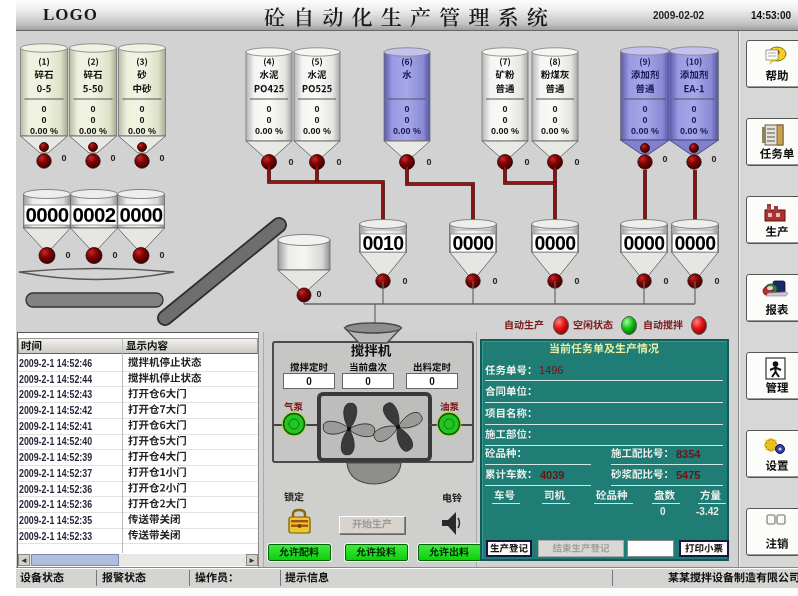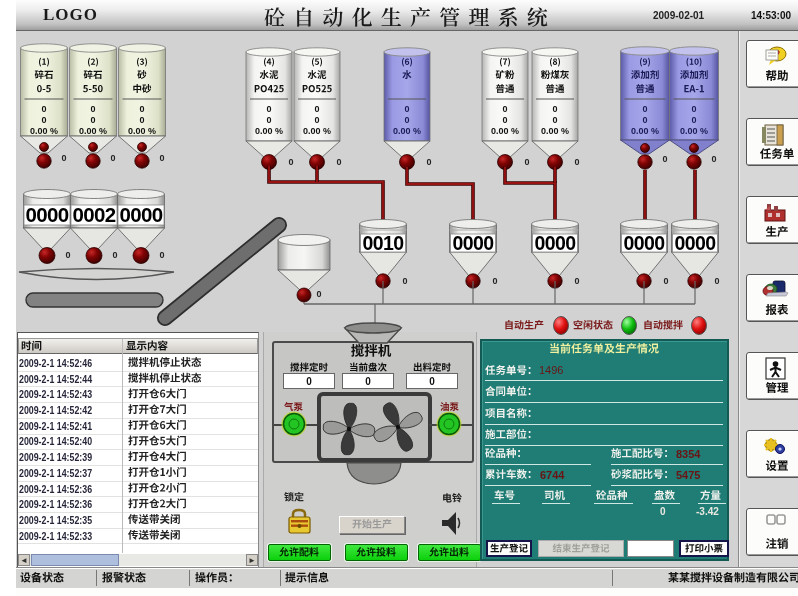--- a/index.html
+++ b/index.html
@@ -3,21 +3,21 @@
 *{margin:0;padding:0;box-sizing:border-box}
 body{width:798px;height:596px;overflow:hidden;font-family:"Liberation Sans",sans-serif}
 #root{position:absolute;left:16px;top:0;width:798px;height:596px;background:#d2d2d2}
 .abs{position:absolute}
 text.sv{font:bold 9px "Liberation Sans",sans-serif;text-anchor:middle}
 text.dig{font-family:"Liberation Sans",sans-serif;font-weight:bold;text-anchor:middle;fill:#000;letter-spacing:0px}
 </style></head><body>
 <div id="root">
     <div class="abs" style="left:0;top:0;width:798px;height:31px;background:linear-gradient(#fdfdfd,#ececec 35%,#c2c2c2 80%,#9e9e9e);border-bottom:1px solid #666"></div>
     <div class="abs" style="left:27px;top:5px;font-family:'Liberation Serif',serif;font-weight:bold;font-size:17px;color:#1a1a1a;letter-spacing:1px">LOGO</div>
-    <div class="abs" style="left:637px;top:10px;font-size:10px;font-weight:bold;color:#222">2009-02-01</div>
+    <div class="abs" style="left:637px;top:10px;font-size:10px;font-weight:bold;color:#222">2009-02-02</div>
     <div class="abs" style="left:735px;top:10px;font-size:10px;font-weight:bold;color:#111">14:53:00</div>
     <div class="abs" style="left:722px;top:31px;width:76px;height:537px;background:#d7d7d7;border-left:1px solid #8a8a8a;box-shadow:inset 1px 0 0 #f0f0f0"></div>
     <div class="abs" style="left:730px;top:40px;width:62px;height:48px;background:#fcfcfa;border:1px solid #555;border-radius:3px;box-shadow:inset -1px -1px 0 #999,inset 1px 1px 0 #fff"></div>
     <div class="abs" style="left:730px;top:118px;width:62px;height:48px;background:#fcfcfa;border:1px solid #555;border-radius:3px;box-shadow:inset -1px -1px 0 #999,inset 1px 1px 0 #fff"></div>
     <div class="abs" style="left:730px;top:196px;width:62px;height:48px;background:#fcfcfa;border:1px solid #555;border-radius:3px;box-shadow:inset -1px -1px 0 #999,inset 1px 1px 0 #fff"></div>
     <div class="abs" style="left:730px;top:274px;width:62px;height:48px;background:#fcfcfa;border:1px solid #555;border-radius:3px;box-shadow:inset -1px -1px 0 #999,inset 1px 1px 0 #fff"></div>
     <div class="abs" style="left:730px;top:352px;width:62px;height:48px;background:#fcfcfa;border:1px solid #555;border-radius:3px;box-shadow:inset -1px -1px 0 #999,inset 1px 1px 0 #fff"></div>
     <div class="abs" style="left:730px;top:430px;width:62px;height:48px;background:#fcfcfa;border:1px solid #555;border-radius:3px;box-shadow:inset -1px -1px 0 #999,inset 1px 1px 0 #fff"></div>
     <div class="abs" style="left:730px;top:508px;width:62px;height:48px;background:#fcfcfa;border:1px solid #555;border-radius:3px;box-shadow:inset -1px -1px 0 #999,inset 1px 1px 0 #fff"></div>
     <div class="abs" style="left:1px;top:332px;width:242px;height:236px;background:#fff;border:1px solid #888;border-top-color:#555;border-left-color:#555"></div>
@@ -63,21 +63,21 @@
     <div class="abs" style="left:402px;top:544px;width:63px;height:17px;background:linear-gradient(#3fe83f,#0cd00c);border:1px solid #046404;border-radius:2px;box-shadow:0 0 0 1px #e8f8e8"></div>
     <div class="abs" style="left:464px;top:339px;width:249px;height:222px;background:#1f7d75;border:2px solid #135a54;box-shadow:inset 1px 1px 0 #3a9a92"></div>
     <div class="abs" style="left:523px;top:364px;font-size:11px;font-weight:normal;color:#6a1515">1496</div>
     <div class="abs" style="left:469px;top:380px;width:238px;height:1px;background:#cfe8e4"></div>
     <div class="abs" style="left:469px;top:402px;width:238px;height:1px;background:#cfe8e4"></div>
     <div class="abs" style="left:469px;top:424px;width:238px;height:1px;background:#cfe8e4"></div>
     <div class="abs" style="left:469px;top:445px;width:238px;height:1px;background:#cfe8e4"></div>
     <div class="abs" style="left:660px;top:448px;font-size:11px;font-weight:bold;color:#6a1515">8354</div>
     <div class="abs" style="left:469px;top:464px;width:106px;height:1px;background:#cfe8e4"></div>
     <div class="abs" style="left:595px;top:464px;width:112px;height:1px;background:#cfe8e4"></div>
-    <div class="abs" style="left:524px;top:469px;font-size:11px;font-weight:bold;color:#6a1515">6744</div>
+    <div class="abs" style="left:524px;top:469px;font-size:11px;font-weight:bold;color:#6a1515">4039</div>
     <div class="abs" style="left:660px;top:469px;font-size:11px;font-weight:bold;color:#6a1515">5475</div>
     <div class="abs" style="left:469px;top:485px;width:106px;height:1px;background:#cfe8e4"></div>
     <div class="abs" style="left:595px;top:485px;width:112px;height:1px;background:#cfe8e4"></div>
     <div class="abs" style="left:476px;top:503px;width:28px;height:1px;background:#cfe8e4"></div>
     <div class="abs" style="left:526px;top:503px;width:28px;height:1px;background:#cfe8e4"></div>
     <div class="abs" style="left:578px;top:503px;width:39px;height:1px;background:#cfe8e4"></div>
     <div class="abs" style="left:636px;top:503px;width:28px;height:1px;background:#cfe8e4"></div>
     <div class="abs" style="left:682px;top:503px;width:28px;height:1px;background:#cfe8e4"></div>
     <div class="abs" style="left:644px;top:506px;font-size:10px;font-weight:bold;color:#e8e8e0">0</div>
     <div class="abs" style="left:680px;top:506px;font-size:10px;font-weight:bold;color:#e8e8e0">-3.42</div>

